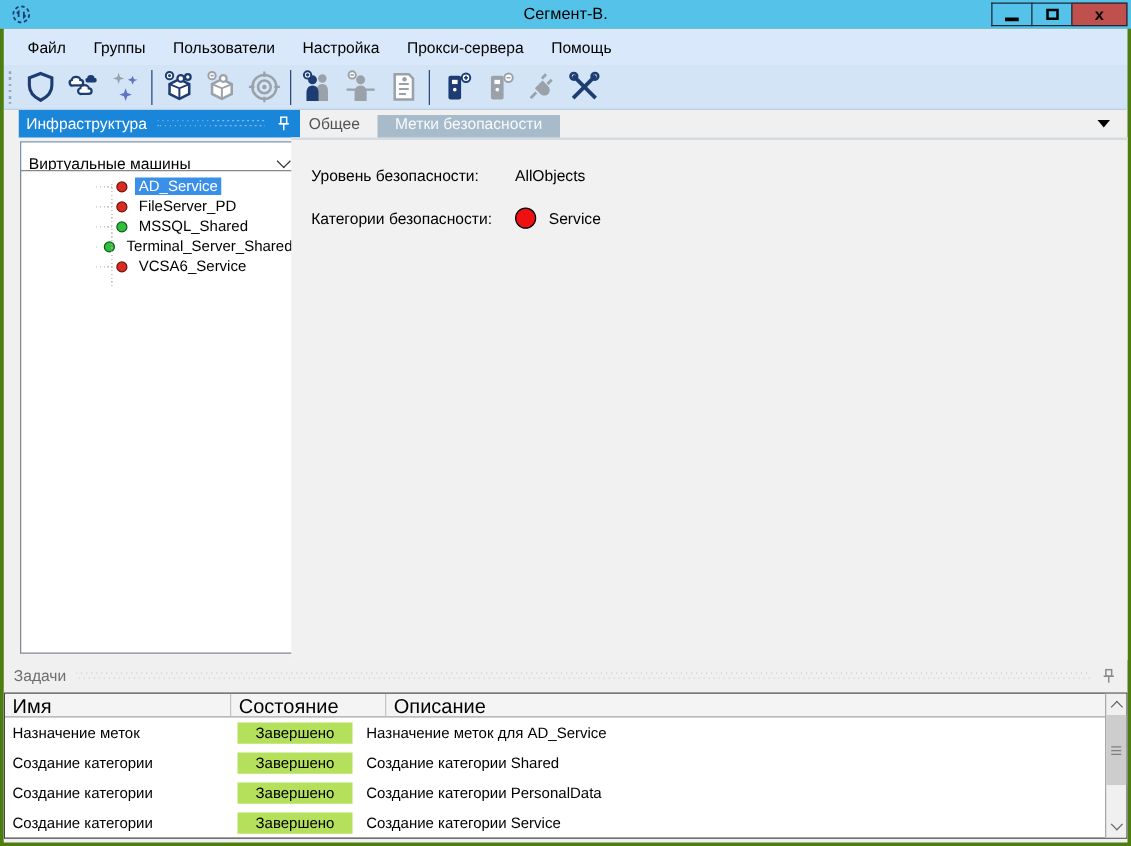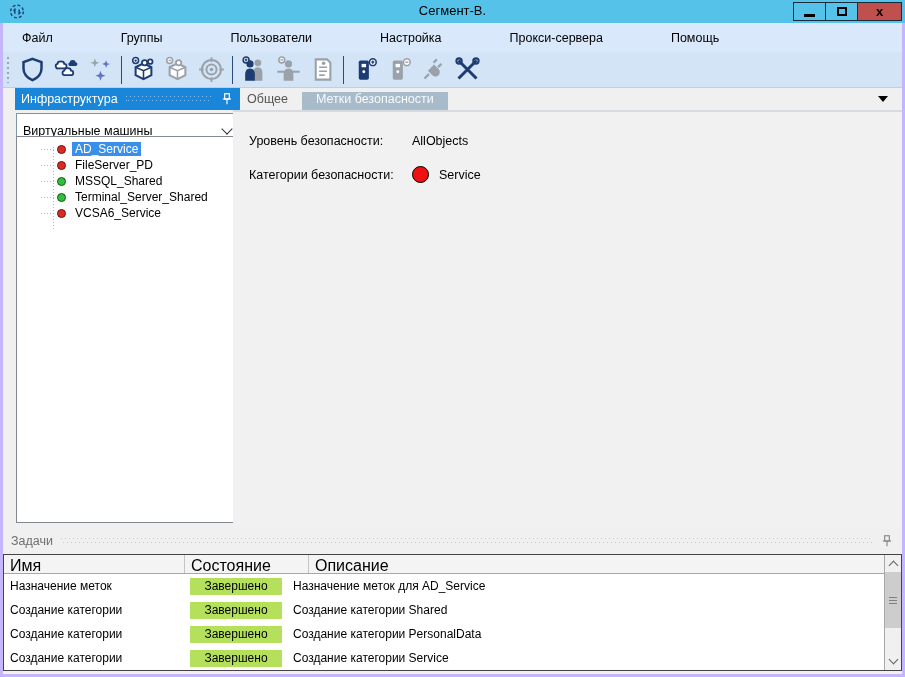--- a/index.html
+++ b/index.html
@@ -1,38 +1,38 @@
 <!DOCTYPE html>
 <html><head>
 <meta charset="utf-8">
 <style>
   * { margin:0; padding:0; box-sizing:border-box; }
   html,body { font-family:"Liberation Sans", sans-serif; }
   body { background:#888; }
 
   .window {
     position:relative; width:905px; height:677px;
-    background:#c4b5fd; overflow:hidden;
+    background:#4d7c0f; overflow:hidden;
   }
 
   
   .titlebar { position:absolute; left:0; top:0; width:100%; height:23px; background:#55c3e9; }
   .app-logo { position:absolute; left:8px; top:3px; width:18px; height:17px; }
   .title-text { position:absolute; left:0; right:0; top:3px; text-align:center; font-size:13px; color:#000; }
   .win-controls { position:absolute; right:3px; top:2px; display:flex; }
   .win-btn { width:32px; height:19px; border:1px solid #1a2a3a; border-right:none;
              display:flex; align-items:center; justify-content:center; background:#55c3e9; cursor:default; }
   .win-btn:last-child { border-right:1px solid #1a2a3a; width:45px; background:#c0504d; }
   .glyph-min { width:11px; height:3px; background:#000; margin-top:7px; }
   .glyph-max { width:10px; height:9px; border:2px solid #000; }
   .glyph-close { font-size:13px; font-weight:bold; color:#000; line-height:1; }
 
   
   .menubar { position:absolute; left:3px; top:23px; width:899px; height:29px;
-             background:#d9e8fa; display:flex; align-items:center; padding-left:8px;gap:46px; }
+             background:#d9e8fa; display:flex; align-items:center; padding-left:8px; }
   .menu-item { padding:5px 11px; font-size:12.5px; color:#000; cursor:default; }
 
   
   .toolbar { position:absolute; left:3px; top:52px; width:899px; height:36px;
              background:#d2e4f6; display:flex; align-items:center; border-bottom:1px solid #bcd0e4; }
   .tb-grip { width:5px; height:26px; margin:0 5px 0 2px;
              background-image:repeating-linear-gradient(#8fa7c0 0 2px, transparent 2px 5px);
              background-size:2px 100%; background-repeat:no-repeat; background-position:center; }
   .tb-btn { width:34px; height:32px; display:flex; align-items:center; justify-content:center; }
   .tb-sep { width:1px; height:28px; background:#2a4a7a; margin:0 4px; }
@@ -53,21 +53,21 @@
                        repeating-linear-gradient(90deg, rgba(255,255,255,.45) 0 1px, transparent 1px 4px);
       background-size:100% 1px,100% 1px; background-position:0 1px,2px 5px; background-repeat:repeat-x; }
   .pin-w { width:14px; height:16px; }
   .combo { position:absolute; left:1px; top:25px; width:222px; height:36px; background:#fff;
            border:1px solid #7a96af; display:flex; align-items:center; padding:0 6px; font-size:12.5px; }
   .combo .cv { flex:1; }
   .chev { width:8px; height:8px; border-right:1.5px solid #333; border-bottom:1.5px solid #333;
           transform:rotate(45deg); margin-top:-4px; }
   .treebox { position:absolute; left:1px; top:48px; width:222px; height:387px; background:#fff;
              border:1px solid #828790; overflow:hidden; }
-  .tree { position:relative; padding-top:4px; }
+  .tree { position:relative; padding-top:4px;margin-left:36px; }
   .tree-vline { position:absolute; left:36px; top:10px; height:84px; width:1px;
       background-image:repeating-linear-gradient(#b5b5b5 0 1px, transparent 1px 3px); }
   .tree-item { display:flex; align-items:center; height:16px; font-size:12px; padding-left:24px; }
   .tree-stub { width:13px; height:1px; margin-right:3px;
       background-image:repeating-linear-gradient(90deg,#b5b5b5 0 1px, transparent 1px 3px); }
   .dot { width:9px; height:9px; border-radius:50%; border:1px solid #000; margin-right:6px; flex:none; }
   .dot[data-color="red"]   { background:#d92b1f; border-color:#6d1410; }
   .dot[data-color="green"] { background:#2fbf3a; border-color:#0e5c16; }
   .tree-label { padding:0 3px; white-space:nowrap; color:#000; }
   .tree-item.selected .tree-label { background:#3a90e8; color:#fff; }

